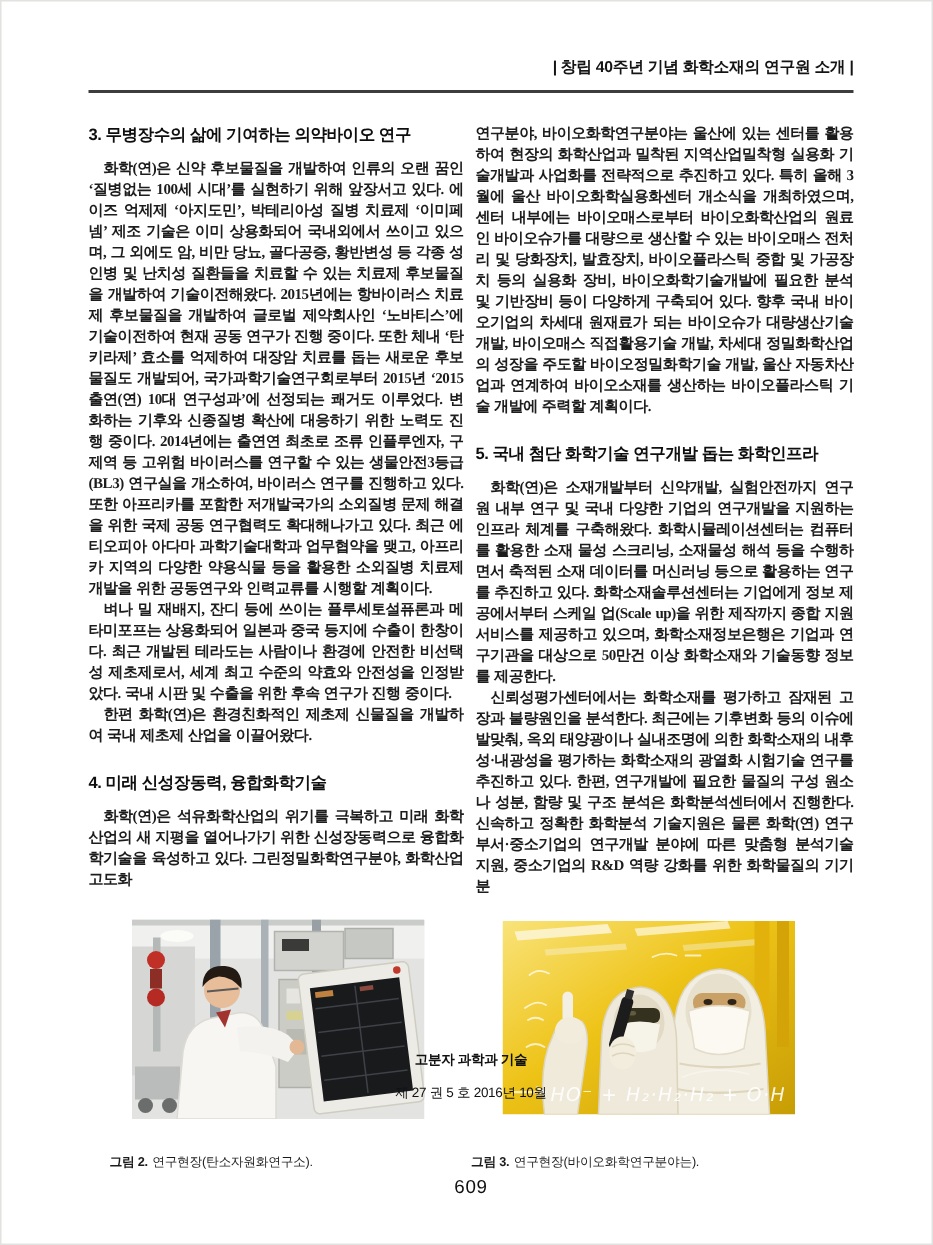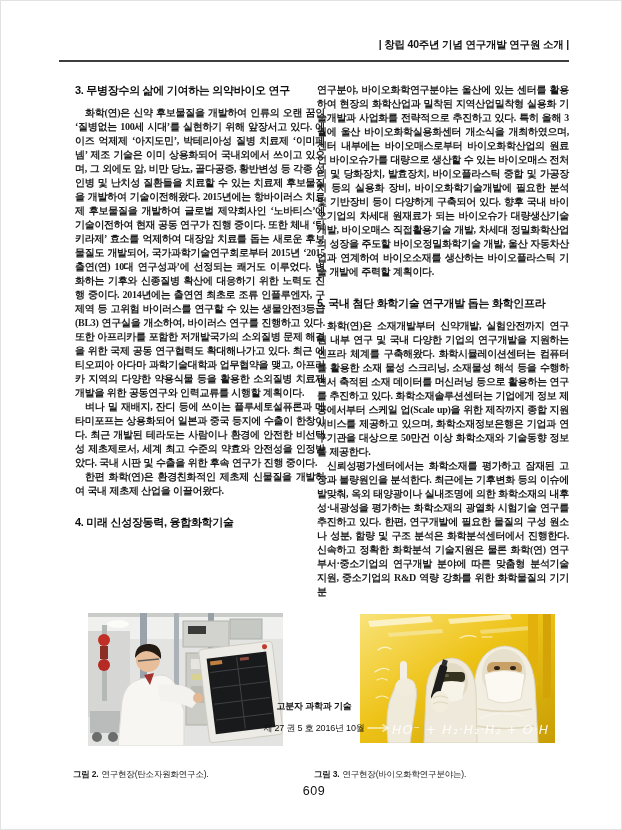--- a/index.html
+++ b/index.html
@@ -8,37 +8,37 @@
     box-sizing:border-box;border:1px solid #e2e2e0;overflow:hidden;
     font-family:"Liberation Serif","DejaVu Serif",serif;color:#1a1a1a;
   }
   .running-head{
     position:absolute;top:37px;right:52px;
     font-family:"Liberation Sans","DejaVu Sans",sans-serif;
     font-weight:700;font-size:10.5px;letter-spacing:-0.2px;color:#141414;
   }
   .head-rule{position:absolute;top:59px;left:58px;right:52px;height:2px;background:#3d3d3d;}
   .col{position:absolute;top:82px;}
-  .col-left{left:74px;width:250px;}
+  .col-left{left:58px;width:250px;}
   .col-right{left:316px;width:252px;}
   .sec-title{
     font-family:"Liberation Sans","DejaVu Sans",sans-serif;
     font-size:11px;line-height:14px;font-weight:700;letter-spacing:-0.3px;
     color:#0e0e0e;margin:0 0 9px 0;
   }
   .sec-title.not-first{margin-top:17px;}
   .para{
     font-size:10px;line-height:14px;letter-spacing:-0.3px;word-spacing:0.5px;
     text-align:justify;margin:0;color:#1c1c1c;font-weight:bold;
   }
   .para.indent{text-indent:10px;}
   .fig{position:absolute;margin:0;padding:0;}
   .fig svg{display:block;}
   .fig2{left:87px;top:612px;width:195px;height:133px;}
-  .fig3{left:359px;top:613px;width:195px;height:129px;}
+  .fig3{left:334px;top:613px;width:195px;height:129px;}
   .caption{
     position:absolute;top:768px;
     font-family:"Liberation Sans","DejaVu Sans",sans-serif;
     font-size:8.5px;letter-spacing:-0.2px;color:#1b1b1b;white-space:nowrap;
   }
   .cap2{left:72px;} .cap3{left:313px;}
   .cap-label{font-weight:700;margin-right:3px;}
   .footer{
     position:absolute;top:777px;left:58px;right:52px;height:20px;
     display:flex;justify-content:flex-end;align-items:center;gap:9px;
@@ -47,29 +47,30 @@
   .journal{font-weight:700;font-size:9px;letter-spacing:-0.2px;}
   .issue{font-size:9px;letter-spacing:-0.2px;}
   .vbar{width:1px;height:17px;background:#2a2a2a;display:inline-block;}
   .pageno{font-weight:400;font-size:12.5px;letter-spacing:0.5px;margin-top:31px;}
 </style>
 </head>
 <body>
 
 <div class="page">
 
-  <div class="running-head">| 창립 40주년 기념 연구개발 연구원 소개 |</div>
+  <div class="running-head">| 창립 40주년 기념 화학소재의 연구원 소개 |</div>
   <div class="head-rule"></div>
 
   <div class="col col-left">
     <h2 class="sec-title">3. 무병장수의 삶에 기여하는 의약바이오 연구</h2>
     <p class="para indent">화학(연)은 신약 후보물질을 개발하여 인류의 오랜 꿈인 ‘질병없는 100세 시대’를 실현하기 위해 앞장서고 있다. 에이즈 억제제 ‘아지도민’, 박테리아성 질병 치료제 ‘이미페넴’ 제조 기술은 이미 상용화되어 국내외에서 쓰이고 있으며, 그 외에도 암, 비만 당뇨, 골다공증, 황반변성 등 각종 성인병 및 난치성 질환들을 치료할 수 있는 치료제 후보물질을 개발하여 기술이전해왔다. 2015년에는 항바이러스 치료제 후보물질을 개발하여 글로벌 제약회사인 ‘노바티스’에 기술이전하여 현재 공동 연구가 진행 중이다. 또한 체내 ‘탄키라제’ 효소를 억제하여 대장암 치료를 돕는 새로운 후보물질도 개발되어, 국가과학기술연구회로부터 2015년 ‘2015 출연(연) 10대 연구성과’에 선정되는 쾌거도 이루었다. 변화하는 기후와 신종질병 확산에 대응하기 위한 노력도 진행 중이다. 2014년에는 출연연 최초로 조류 인플루엔자, 구제역 등 고위험 바이러스를 연구할 수 있는 생물안전3등급(BL3) 연구실을 개소하여, 바이러스 연구를 진행하고 있다. 또한 아프리카를 포함한 저개발국가의 소외질병 문제 해결을 위한 국제 공동 연구협력도 확대해나가고 있다. 최근 에티오피아 아다마 과학기술대학과 업무협약을 맺고, 아프리카 지역의 다양한 약용식물 등을 활용한 소외질병 치료제 개발을 위한 공동연구와 인력교류를 시행할 계획이다.</p>
     <p class="para indent">벼나 밀 재배지, 잔디 등에 쓰이는 플루세토설퓨론과 메타미포프는 상용화되어 일본과 중국 등지에 수출이 한창이다. 최근 개발된 테라도는 사람이나 환경에 안전한 비선택성 제초제로서, 세계 최고 수준의 약효와 안전성을 인정받았다. 국내 시판 및 수출을 위한 후속 연구가 진행 중이다.</p>
     <p class="para indent">한편 화학(연)은 환경친화적인 제초제 신물질을 개발하여 국내 제초제 산업을 이끌어왔다.</p>
     <h2 class="sec-title not-first">4. 미래 신성장동력, 융합화학기술</h2>
+    <p class="para indent">화학(연)은 석유화학산업의 위기를 극복하고 미래 화학산업의 새 지평을 열어나가기 위한 신성장동력으로 융합화학기술을 육성하고 있다. 그린정밀화학연구분야, 화학산업고도화</p>
   </div>
 
   <div class="col col-right">
     <p class="para">연구분야, 바이오화학연구분야는 울산에 있는 센터를 활용하여 현장의 화학산업과 밀착된 지역산업밀착형 실용화 기술개발과 사업화를 전략적으로 추진하고 있다. 특히 올해 3월에 울산 바이오화학실용화센터 개소식을 개최하였으며, 센터 내부에는 바이오매스로부터 바이오화학산업의 원료인 바이오슈가를 대량으로 생산할 수 있는 바이오매스 전처리 및 당화장치, 발효장치, 바이오플라스틱 중합 및 가공장치 등의 실용화 장비, 바이오화학기술개발에 필요한 분석 및 기반장비 등이 다양하게 구축되어 있다. 향후 국내 바이오기업의 차세대 원재료가 되는 바이오슈가 대량생산기술 개발, 바이오매스 직접활용기술 개발, 차세대 정밀화학산업의 성장을 주도할 바이오정밀화학기술 개발, 울산 자동차산업과 연계하여 바이오소재를 생산하는 바이오플라스틱 기술 개발에 주력할 계획이다.</p>
     <h2 class="sec-title not-first">5. 국내 첨단 화학기술 연구개발 돕는 화학인프라</h2>
     <p class="para indent">화학(연)은 소재개발부터 신약개발, 실험안전까지 연구원 내부 연구 및 국내 다양한 기업의 연구개발을 지원하는 인프라 체계를 구축해왔다. 화학시뮬레이션센터는 컴퓨터를 활용한 소재 물성 스크리닝, 소재물성 해석 등을 수행하면서 축적된 소재 데이터를 머신러닝 등으로 활용하는 연구를 추진하고 있다. 화학소재솔루션센터는 기업에게 정보 제공에서부터 스케일 업(Scale up)을 위한 제작까지 종합 지원 서비스를 제공하고 있으며, 화학소재정보은행은 기업과 연구기관을 대상으로 50만건 이상 화학소재와 기술동향 정보를 제공한다.</p>
     <p class="para indent">신뢰성평가센터에서는 화학소재를 평가하고 잠재된 고장과 불량원인을 분석한다. 최근에는 기후변화 등의 이슈에 발맞춰, 옥외 태양광이나 실내조명에 의한 화학소재의 내후성·내광성을 평가하는 화학소재의 광열화 시험기술 연구를 추진하고 있다. 한편, 연구개발에 필요한 물질의 구성 원소나 성분, 함량 및 구조 분석은 화학분석센터에서 진행한다. 신속하고 정확한 화학분석 기술지원은 물론 화학(연) 연구부서·중소기업의 연구개발 분야에 따른 맞춤형 분석기술 지원, 중소기업의 R&amp;D 역량 강화를 위한 화학물질의 기기분</p>
   </div>
 
   <figure class="fig fig2">

